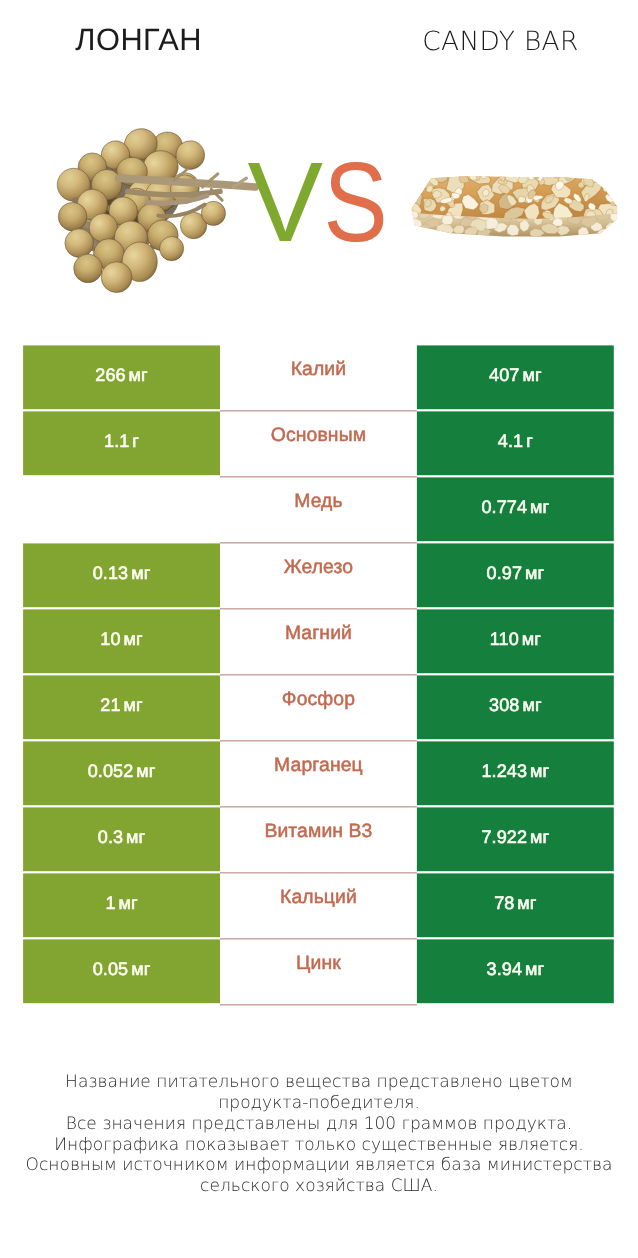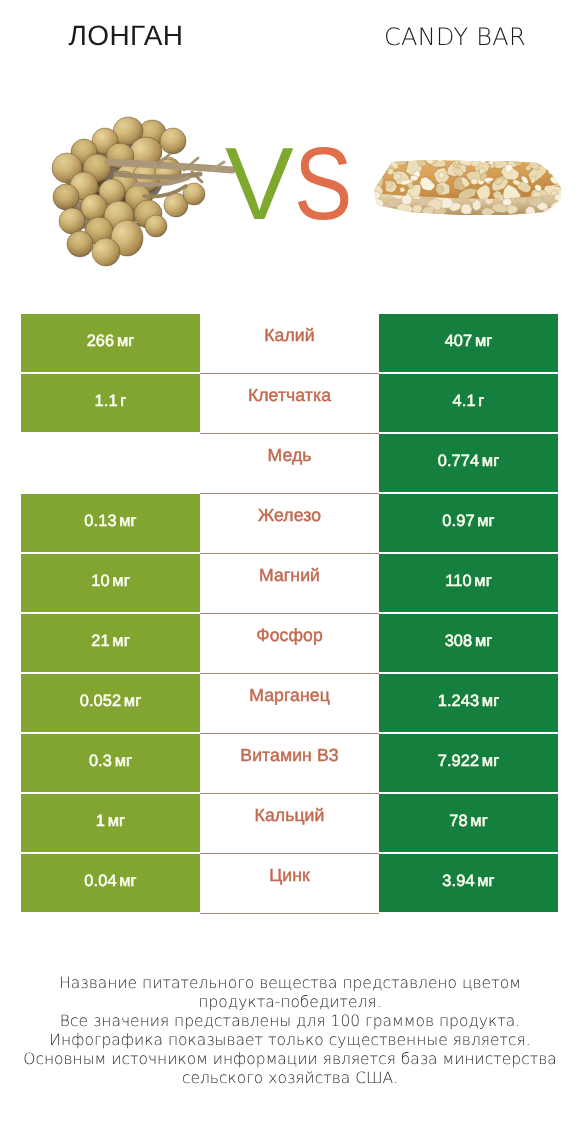--- a/index.html
+++ b/index.html
@@ -314,21 +314,21 @@
         </div>
         <div class="cell-r">
           <span>407 мг</span>
         </div>
       </div>
       <div class="row">
         <div class="cell-l">
           <span>1.1 г</span>
         </div>
         <div class="cell-m">
-          <span>Клетчатка</span>
+          <span>Основным</span>
         </div>
         <div class="cell-r">
           <span>4.1 г</span>
         </div>
       </div>
       <div class="row">
         <div class="cell-m">
           <span>Медь</span>
         </div>
         <div class="cell-r">
@@ -396,21 +396,21 @@
         </div>
         <div class="cell-m">
           <span>Кальций</span>
         </div>
         <div class="cell-r">
           <span>78 мг</span>
         </div>
       </div>
       <div class="row">
         <div class="cell-l">
-          <span>0.04 мг</span>
+          <span>0.05 мг</span>
         </div>
         <div class="cell-m">
           <span>Цинк</span>
         </div>
         <div class="cell-r">
           <span>3.94 мг</span>
         </div>
       </div>
     </div>
 

